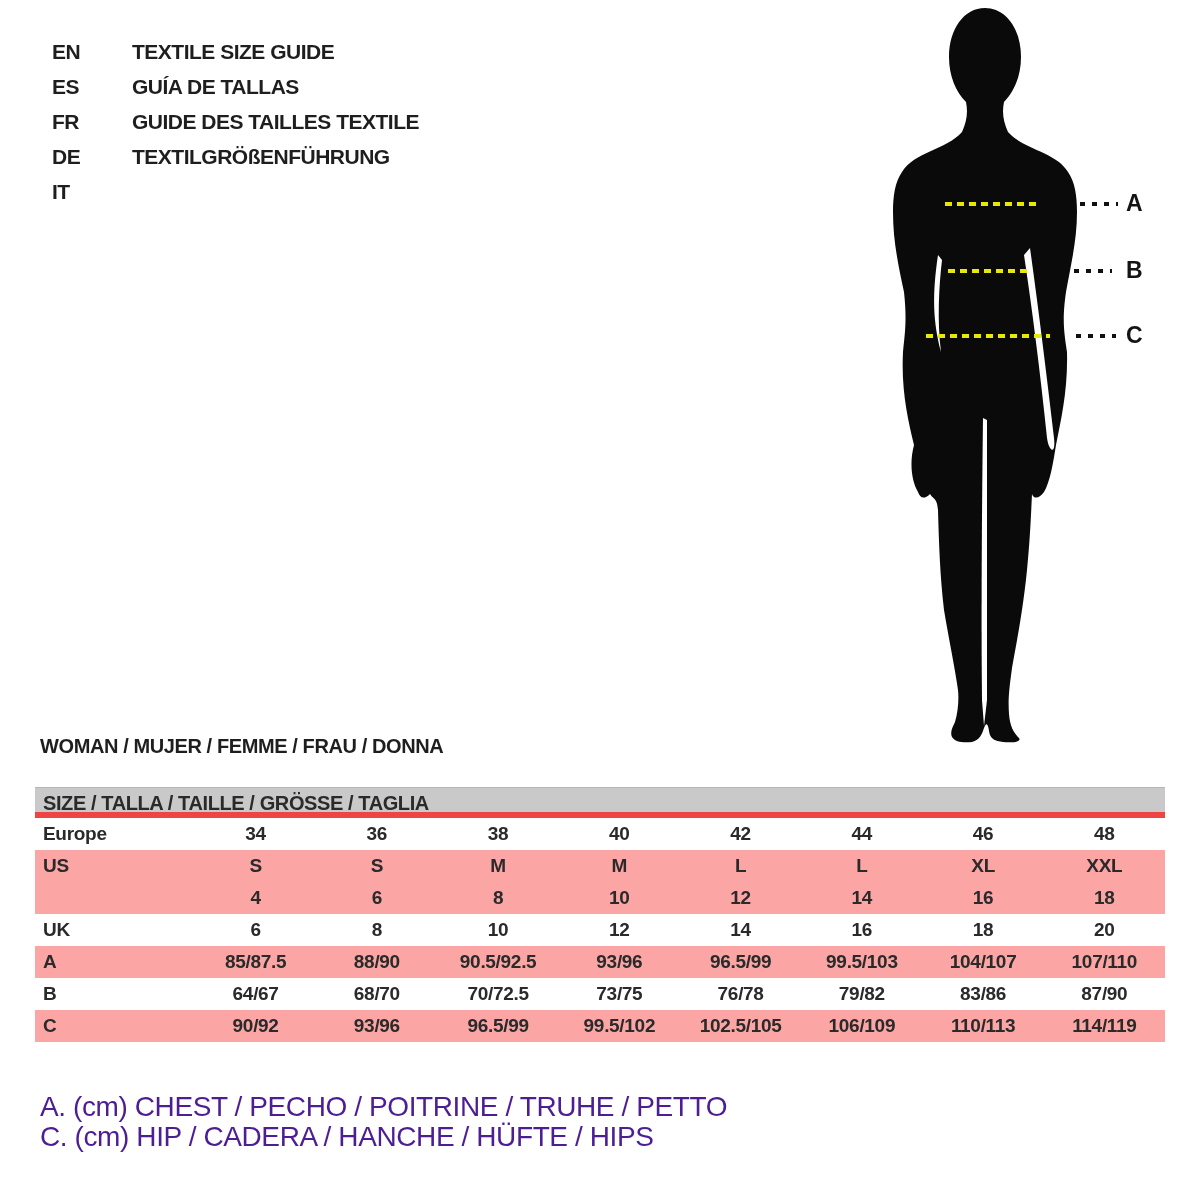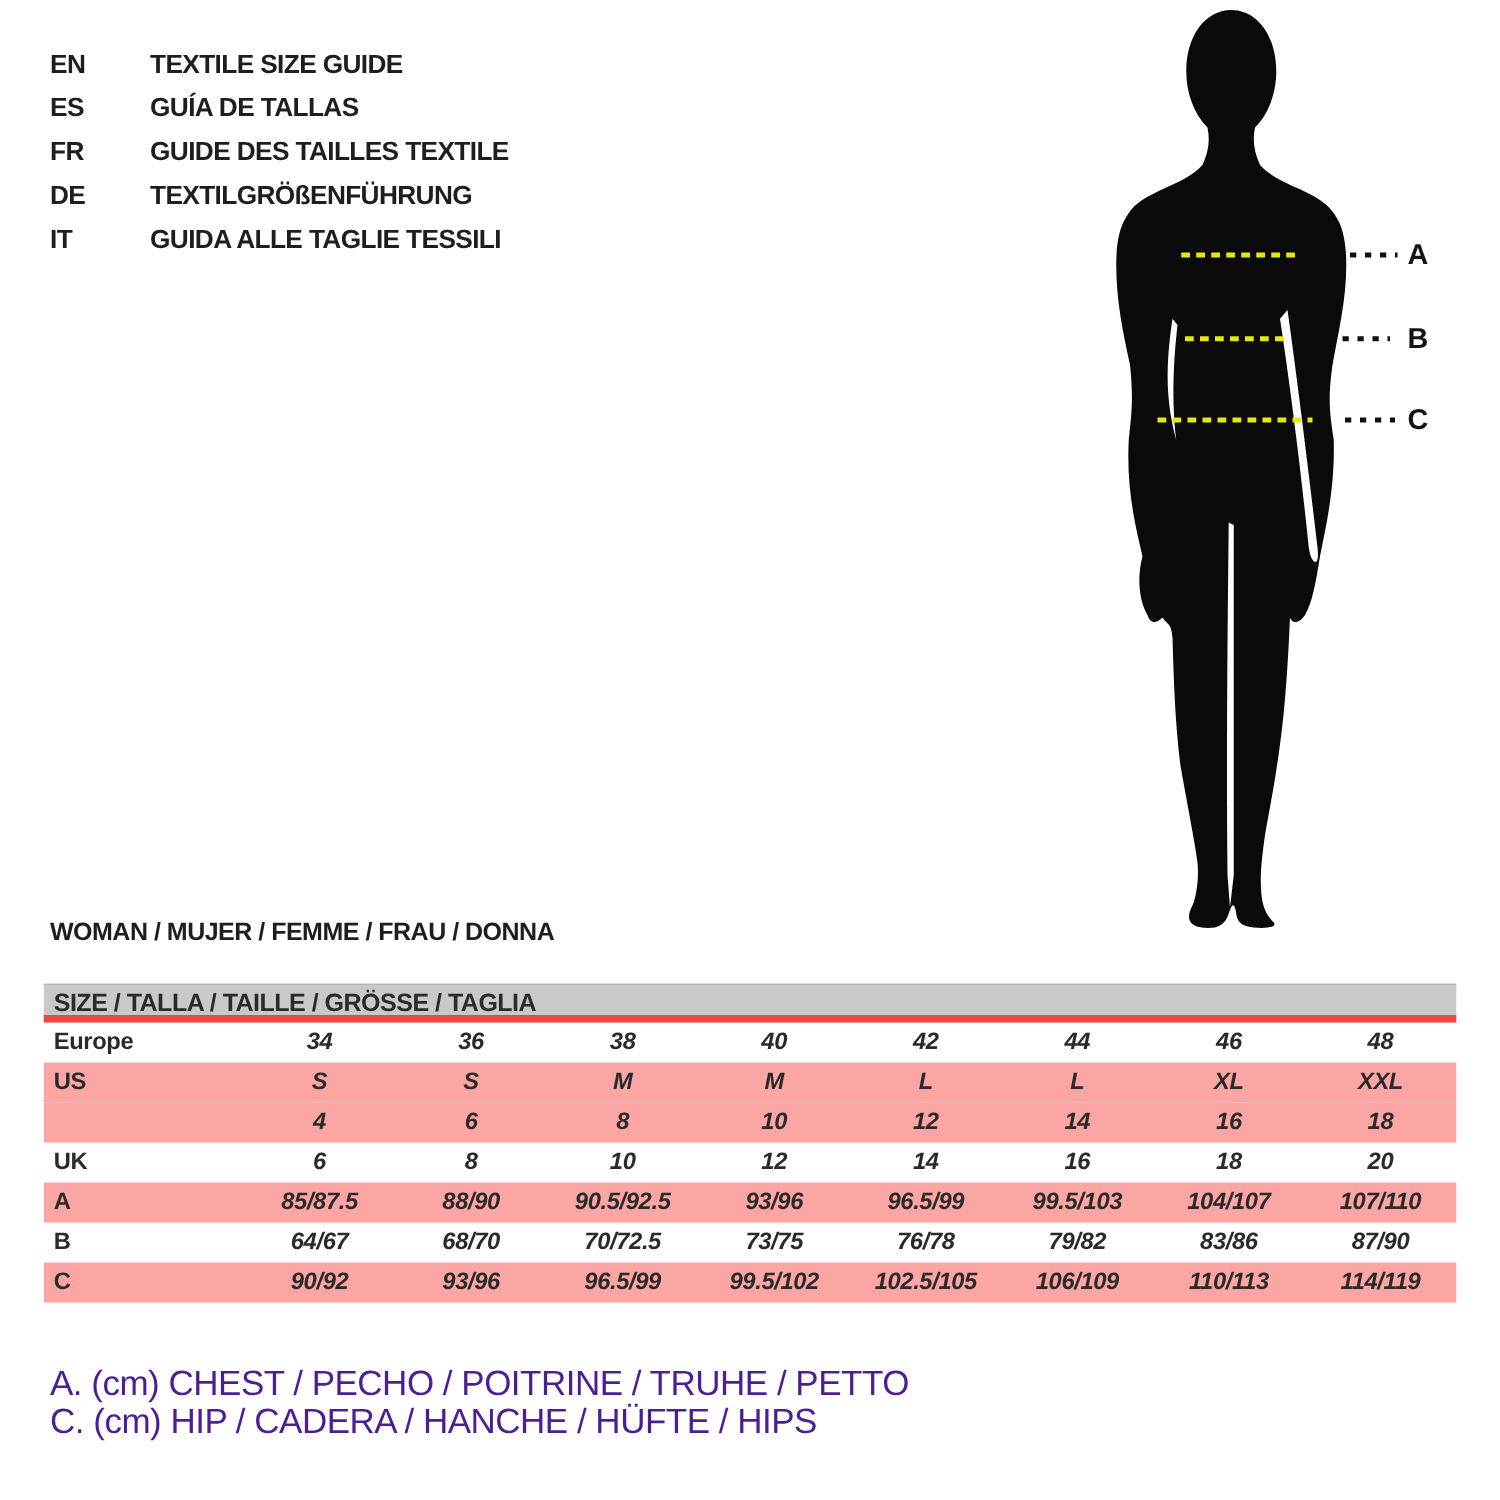--- a/index.html
+++ b/index.html
@@ -7,21 +7,21 @@
     width:1200px;height:1200px;background:#ffffff;
     font-family:"Liberation Sans",sans-serif;color:#222;
     position:relative;overflow:hidden;
   }
   .page{position:absolute;inset:0;}
 
   
   .langs{position:absolute;left:40px;top:34px;}
   .lang-row{display:flex;height:35px;align-items:center;
     font-weight:bold;font-size:21px;letter-spacing:-0.5px;color:#1e1e1e;}
-  .lang-code{width:80px;}
+  .lang-code{width:80px;margin-left:12px;}
   .lang-title{white-space:nowrap;}
 
   
   .figure{position:absolute;left:860px;top:0;width:340px;height:760px;}
   .figure svg{position:absolute;inset:0;}
   .mlabel{position:absolute;width:30px;text-align:left;
     font-weight:bold;font-size:23px;color:#141414;}
 
   
   .woman-heading{position:absolute;left:40px;top:735px;
@@ -31,21 +31,21 @@
   .size-table{position:absolute;left:35px;top:787px;width:1130px;}
   .thead{height:31px;line-height:31px;background:#c9c9c9;
     border-top:1px solid #b5b5b5;border-bottom:6px solid #ef4444;
     padding-left:8px;font-weight:bold;font-size:20px;
     letter-spacing:-0.4px;color:#2a2a2a;box-sizing:border-box;}
   .trow{display:grid;grid-template-columns:160px repeat(8,1fr);
     height:32px;align-items:center;font-weight:bold;font-size:19px;
     letter-spacing:-0.3px;color:#2a2a2a;}
   .trow.shade{background:#fca5a5;}
   .tlabel{padding-left:8px;text-align:left;}
-  .tcell{text-align:center;font-style:italic;}
+  .tcell{text-align:center;}
 
   
   .legend{position:absolute;left:40px;top:1092px;}
   .legend-line{height:30px;line-height:30px;font-weight:normal;
     font-size:28px;letter-spacing:-0.4px;color:#4c1d95;white-space:nowrap;}
 </style>
 </head>
 <body>
 
 <div class="page">
@@ -62,21 +62,20 @@
       <div class="lang-row">
         <span class="lang-code">FR</span>
         <span class="lang-title">GUIDE DES TAILLES TEXTILE</span>
       </div>
       <div class="lang-row">
         <span class="lang-code">DE</span>
         <span class="lang-title">TEXTILGRÖßENFÜHRUNG</span>
       </div>
       <div class="lang-row">
         <span class="lang-code">IT</span>
-        <span class="lang-title">GUIDA ALLE TAGLIE TESSILI</span>
       </div>
     </div>
 
   <div class="figure">
     <svg viewBox="0 0 340 760" width="340" height="760">
       <path fill="#0a0a0a" d="
         M125,8
         C146,8 161,29 161,57
         C161,76 154,92 144,102
         C142,112 143,121 148,132

